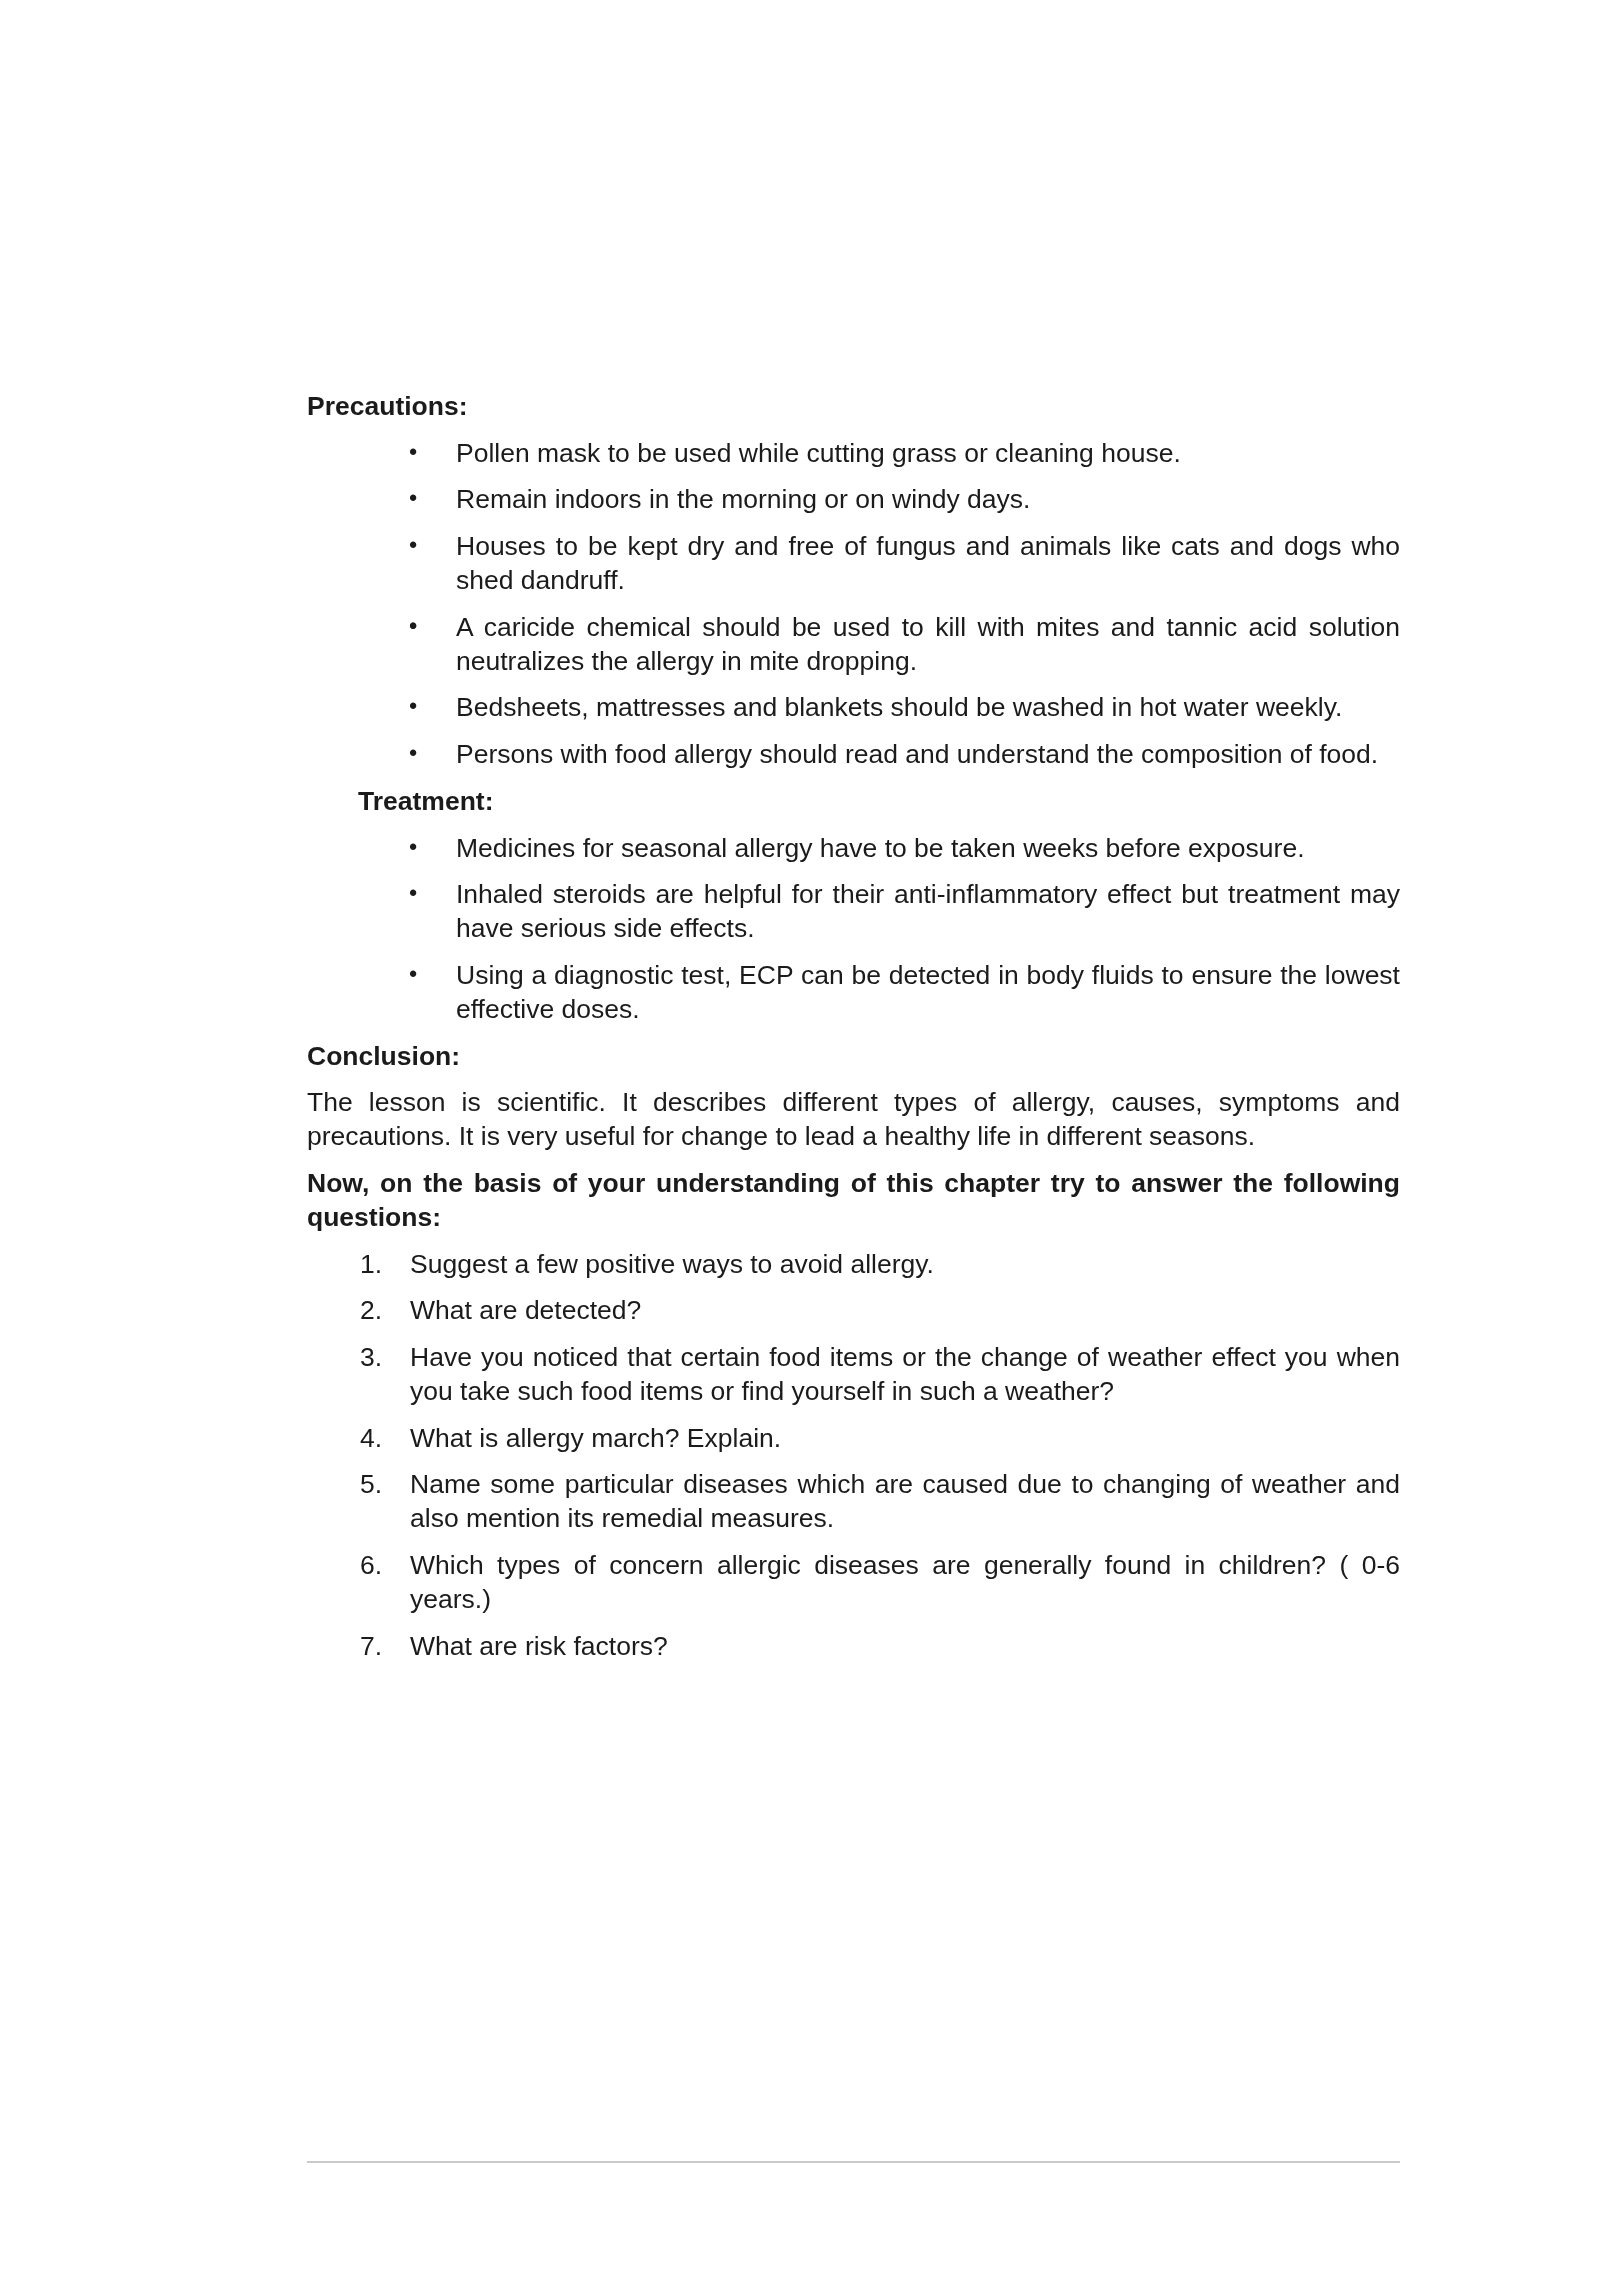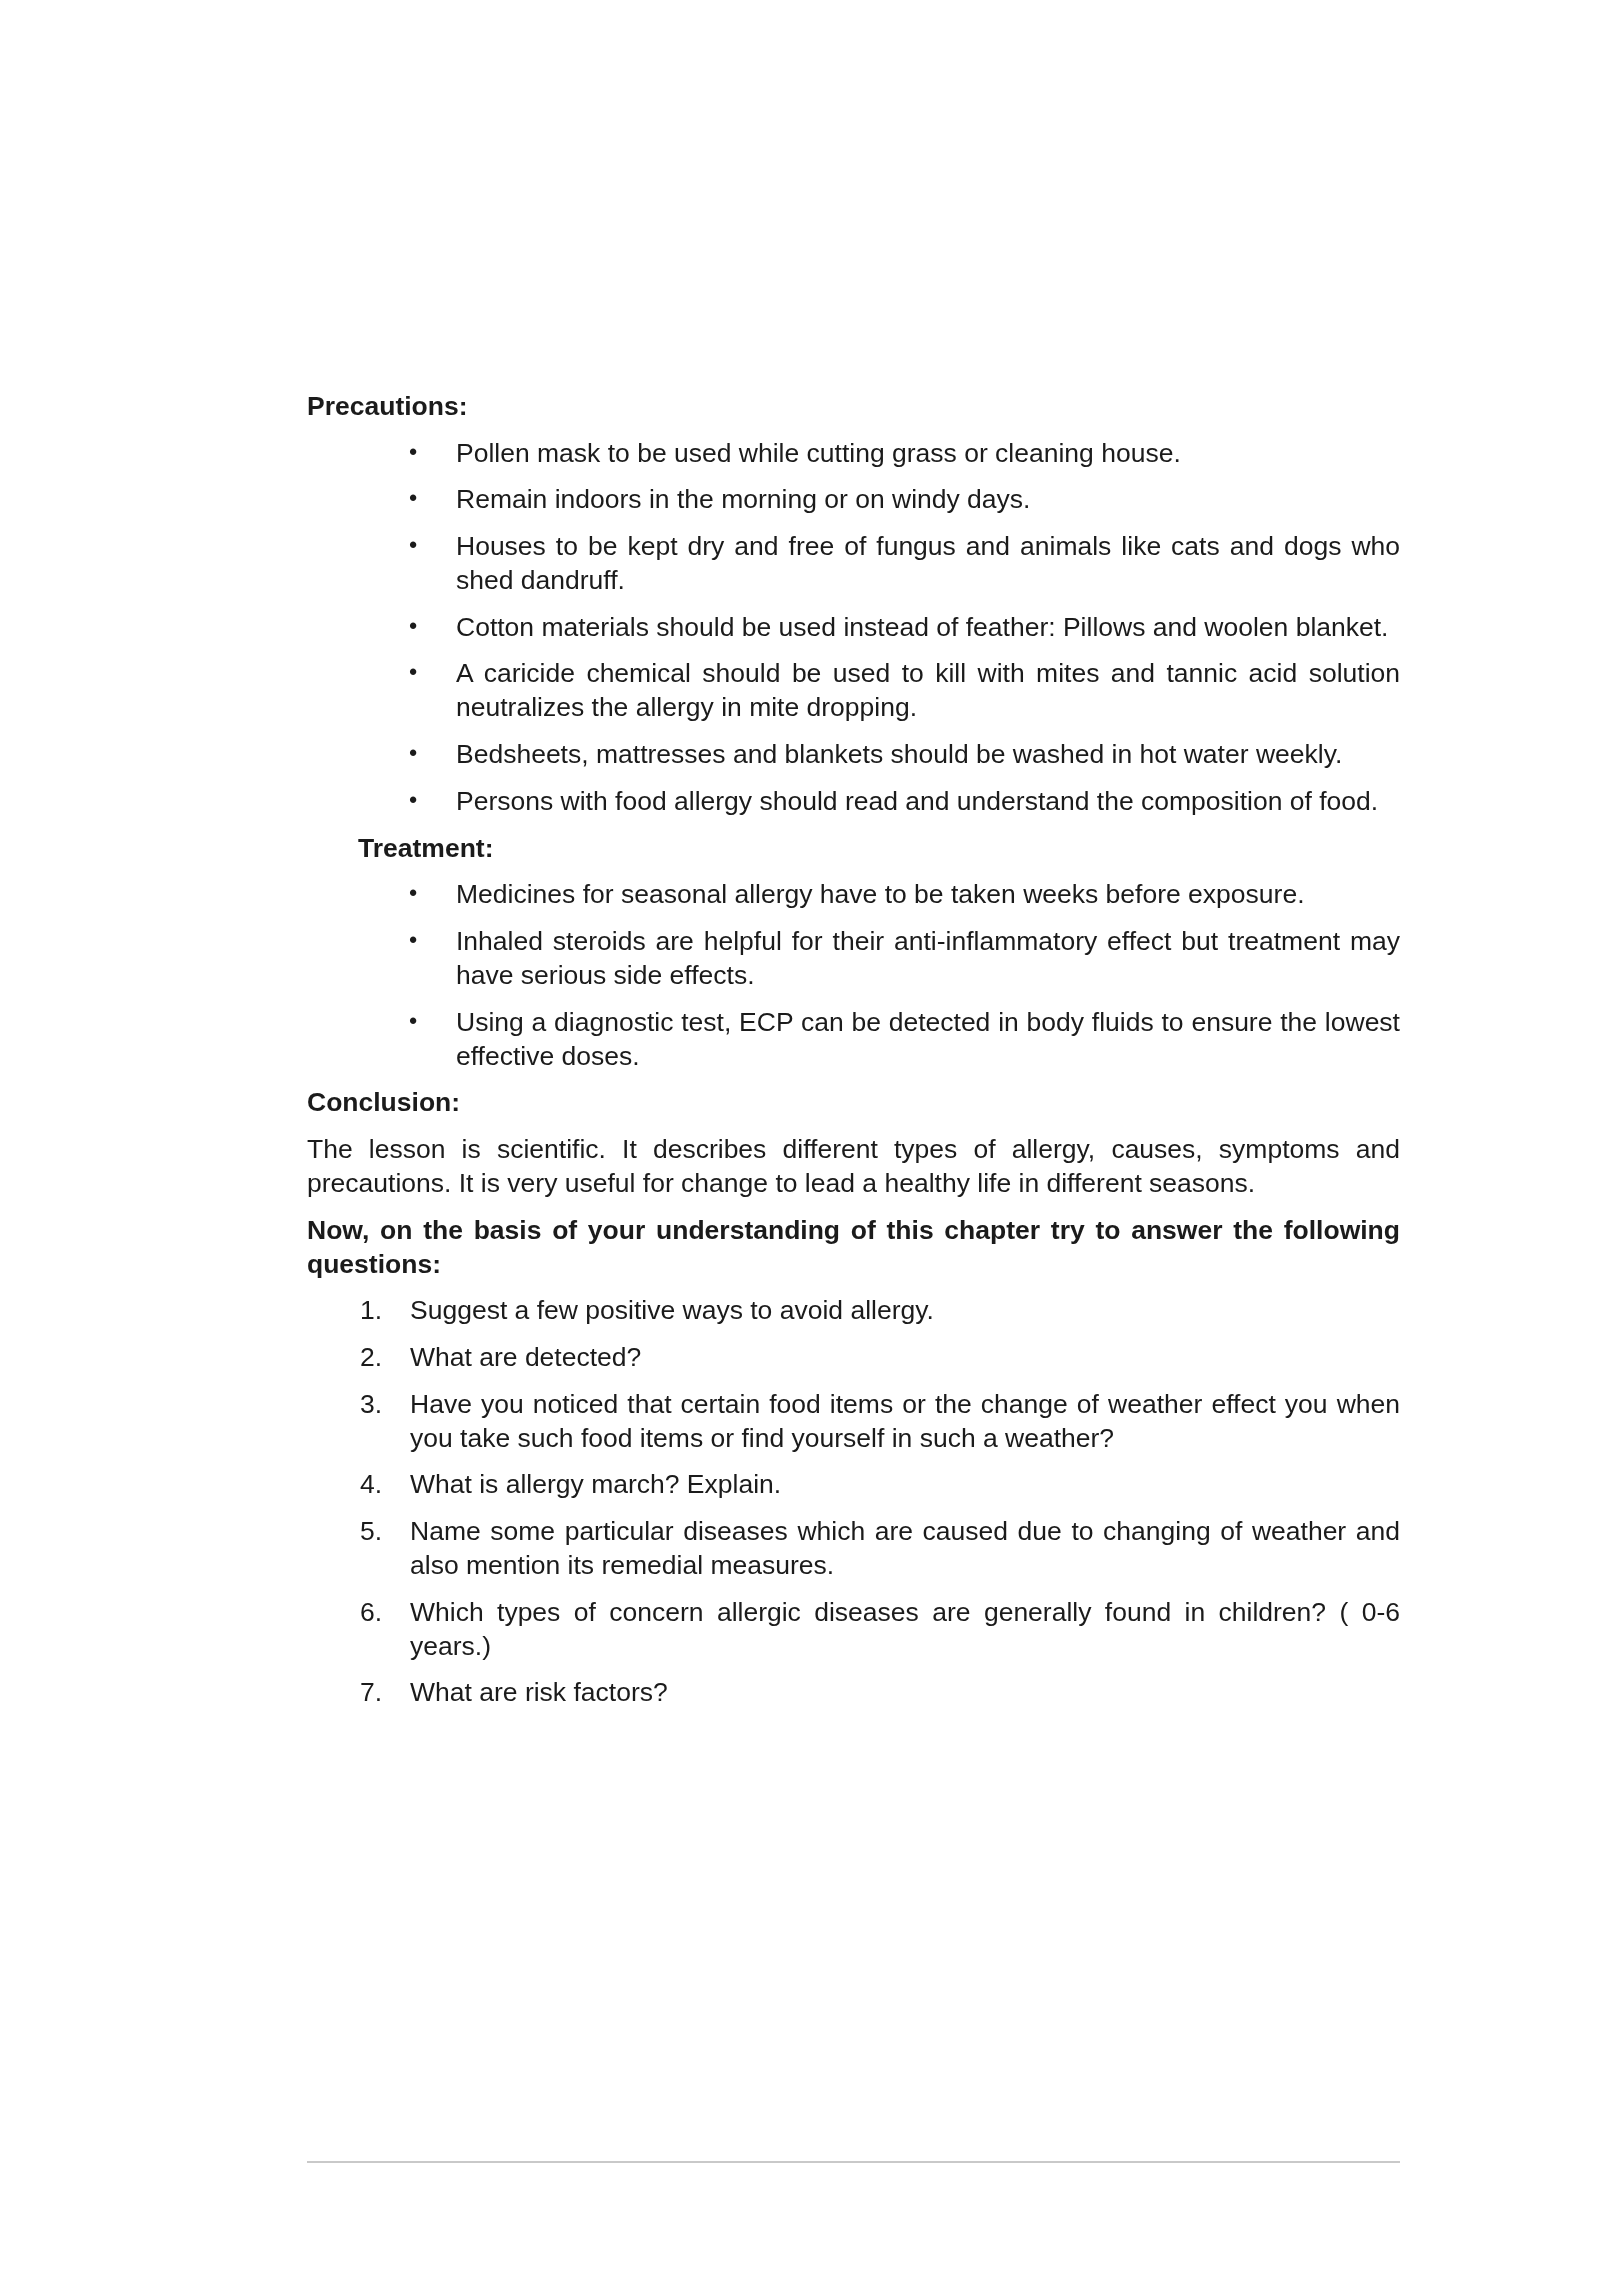--- a/index.html
+++ b/index.html
@@ -99,21 +99,20 @@
       <li class="b">
         <span class="marker">•</span>
         <span>Remain indoors in the morning or on windy days.</span>
       </li>
       <li class="b">
         <span class="marker">•</span>
         <span>Houses to be kept dry and free of fungus and animals like cats and dogs who shed dandruff.</span>
       </li>
       <li class="b">
         <span class="marker">•</span>
-        <span>Cotton materials should be used instead of feather: Pillows and woolen blanket.</span>
       </li>
       <li class="b">
         <span class="marker">•</span>
         <span>A caricide chemical should be used to kill with mites and tannic acid solution neutralizes the allergy in mite dropping.</span>
       </li>
       <li class="b">
         <span class="marker">•</span>
         <span>Bedsheets, mattresses and blankets should be washed in hot water weekly.</span>
       </li>
       <li class="b">

